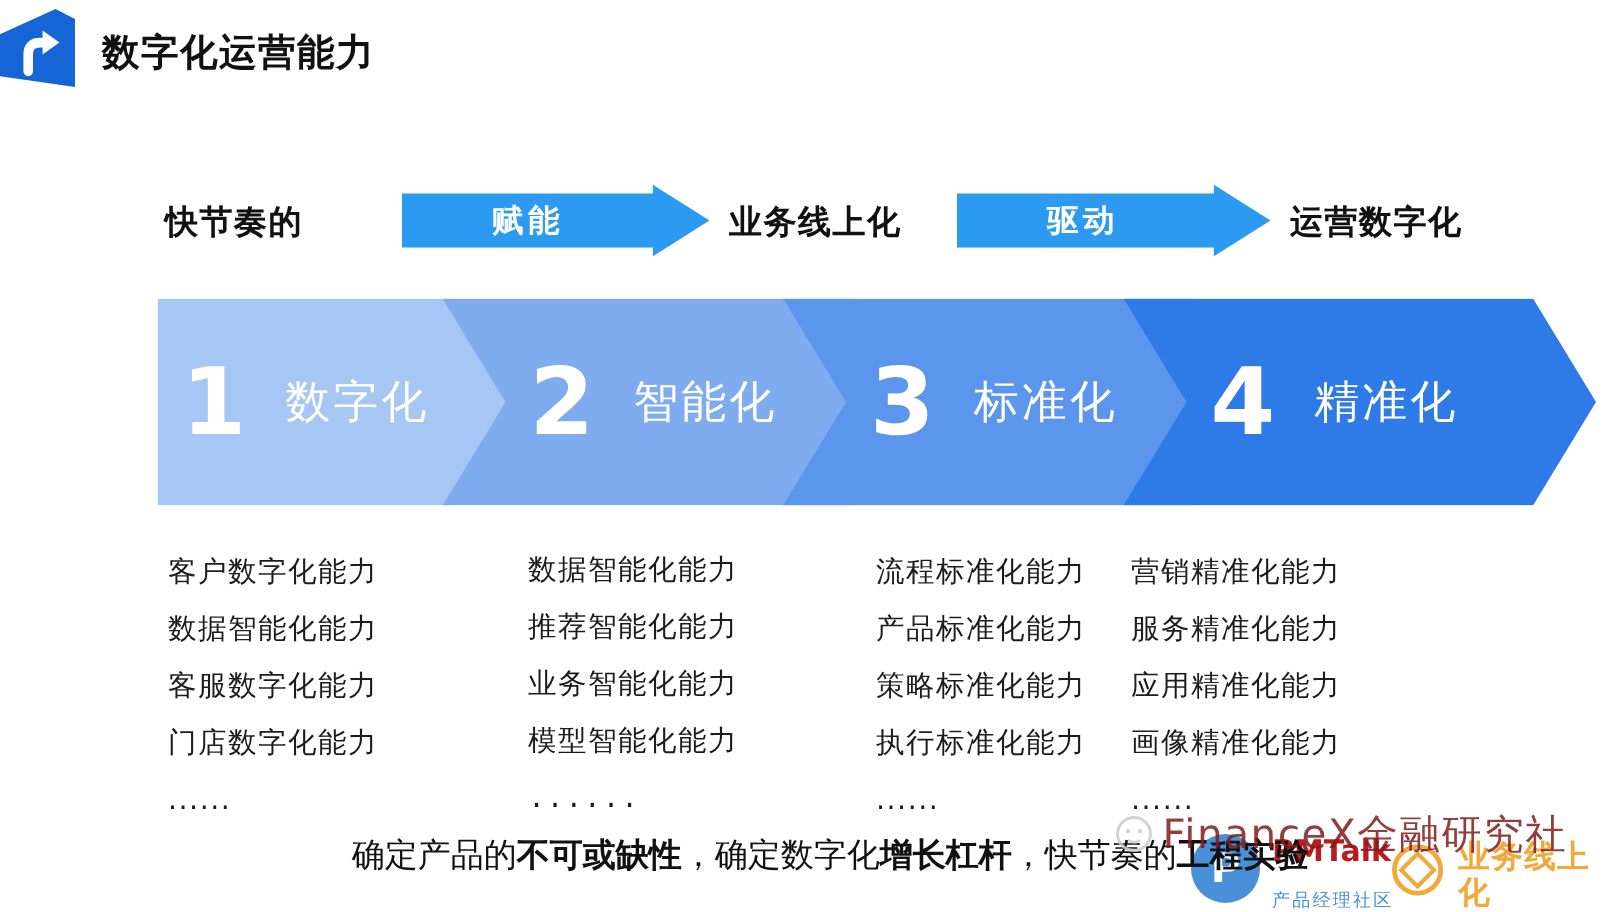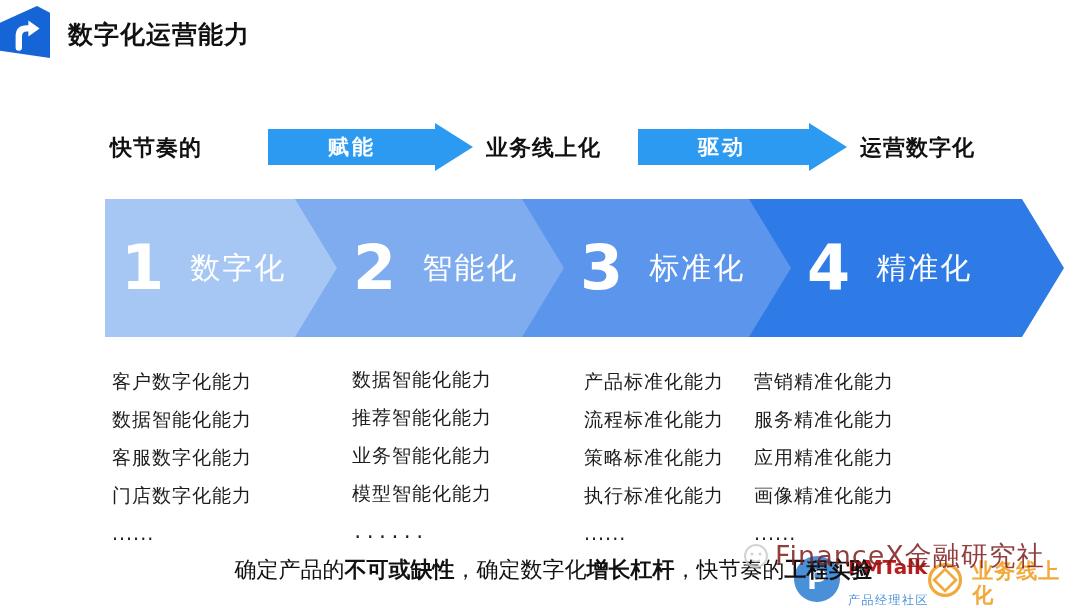--- a/index.html
+++ b/index.html
@@ -129,22 +129,22 @@
     <div>......</div>
   </div>
   <div class="col k2">
     <div>数据智能化能力</div>
     <div>推荐智能化能力</div>
     <div>业务智能化能力</div>
     <div>模型智能化能力</div>
     <div>......</div>
   </div>
   <div class="col k3">
+    <div>流程标准化能力</div>
     <div>产品标准化能力</div>
-    <div>流程标准化能力</div>
     <div>策略标准化能力</div>
     <div>执行标准化能力</div>
     <div>......</div>
   </div>
   <div class="col k4">
     <div>营销精准化能力</div>
     <div>服务精准化能力</div>
     <div>应用精准化能力</div>
     <div>画像精准化能力</div>
     <div>......</div>

